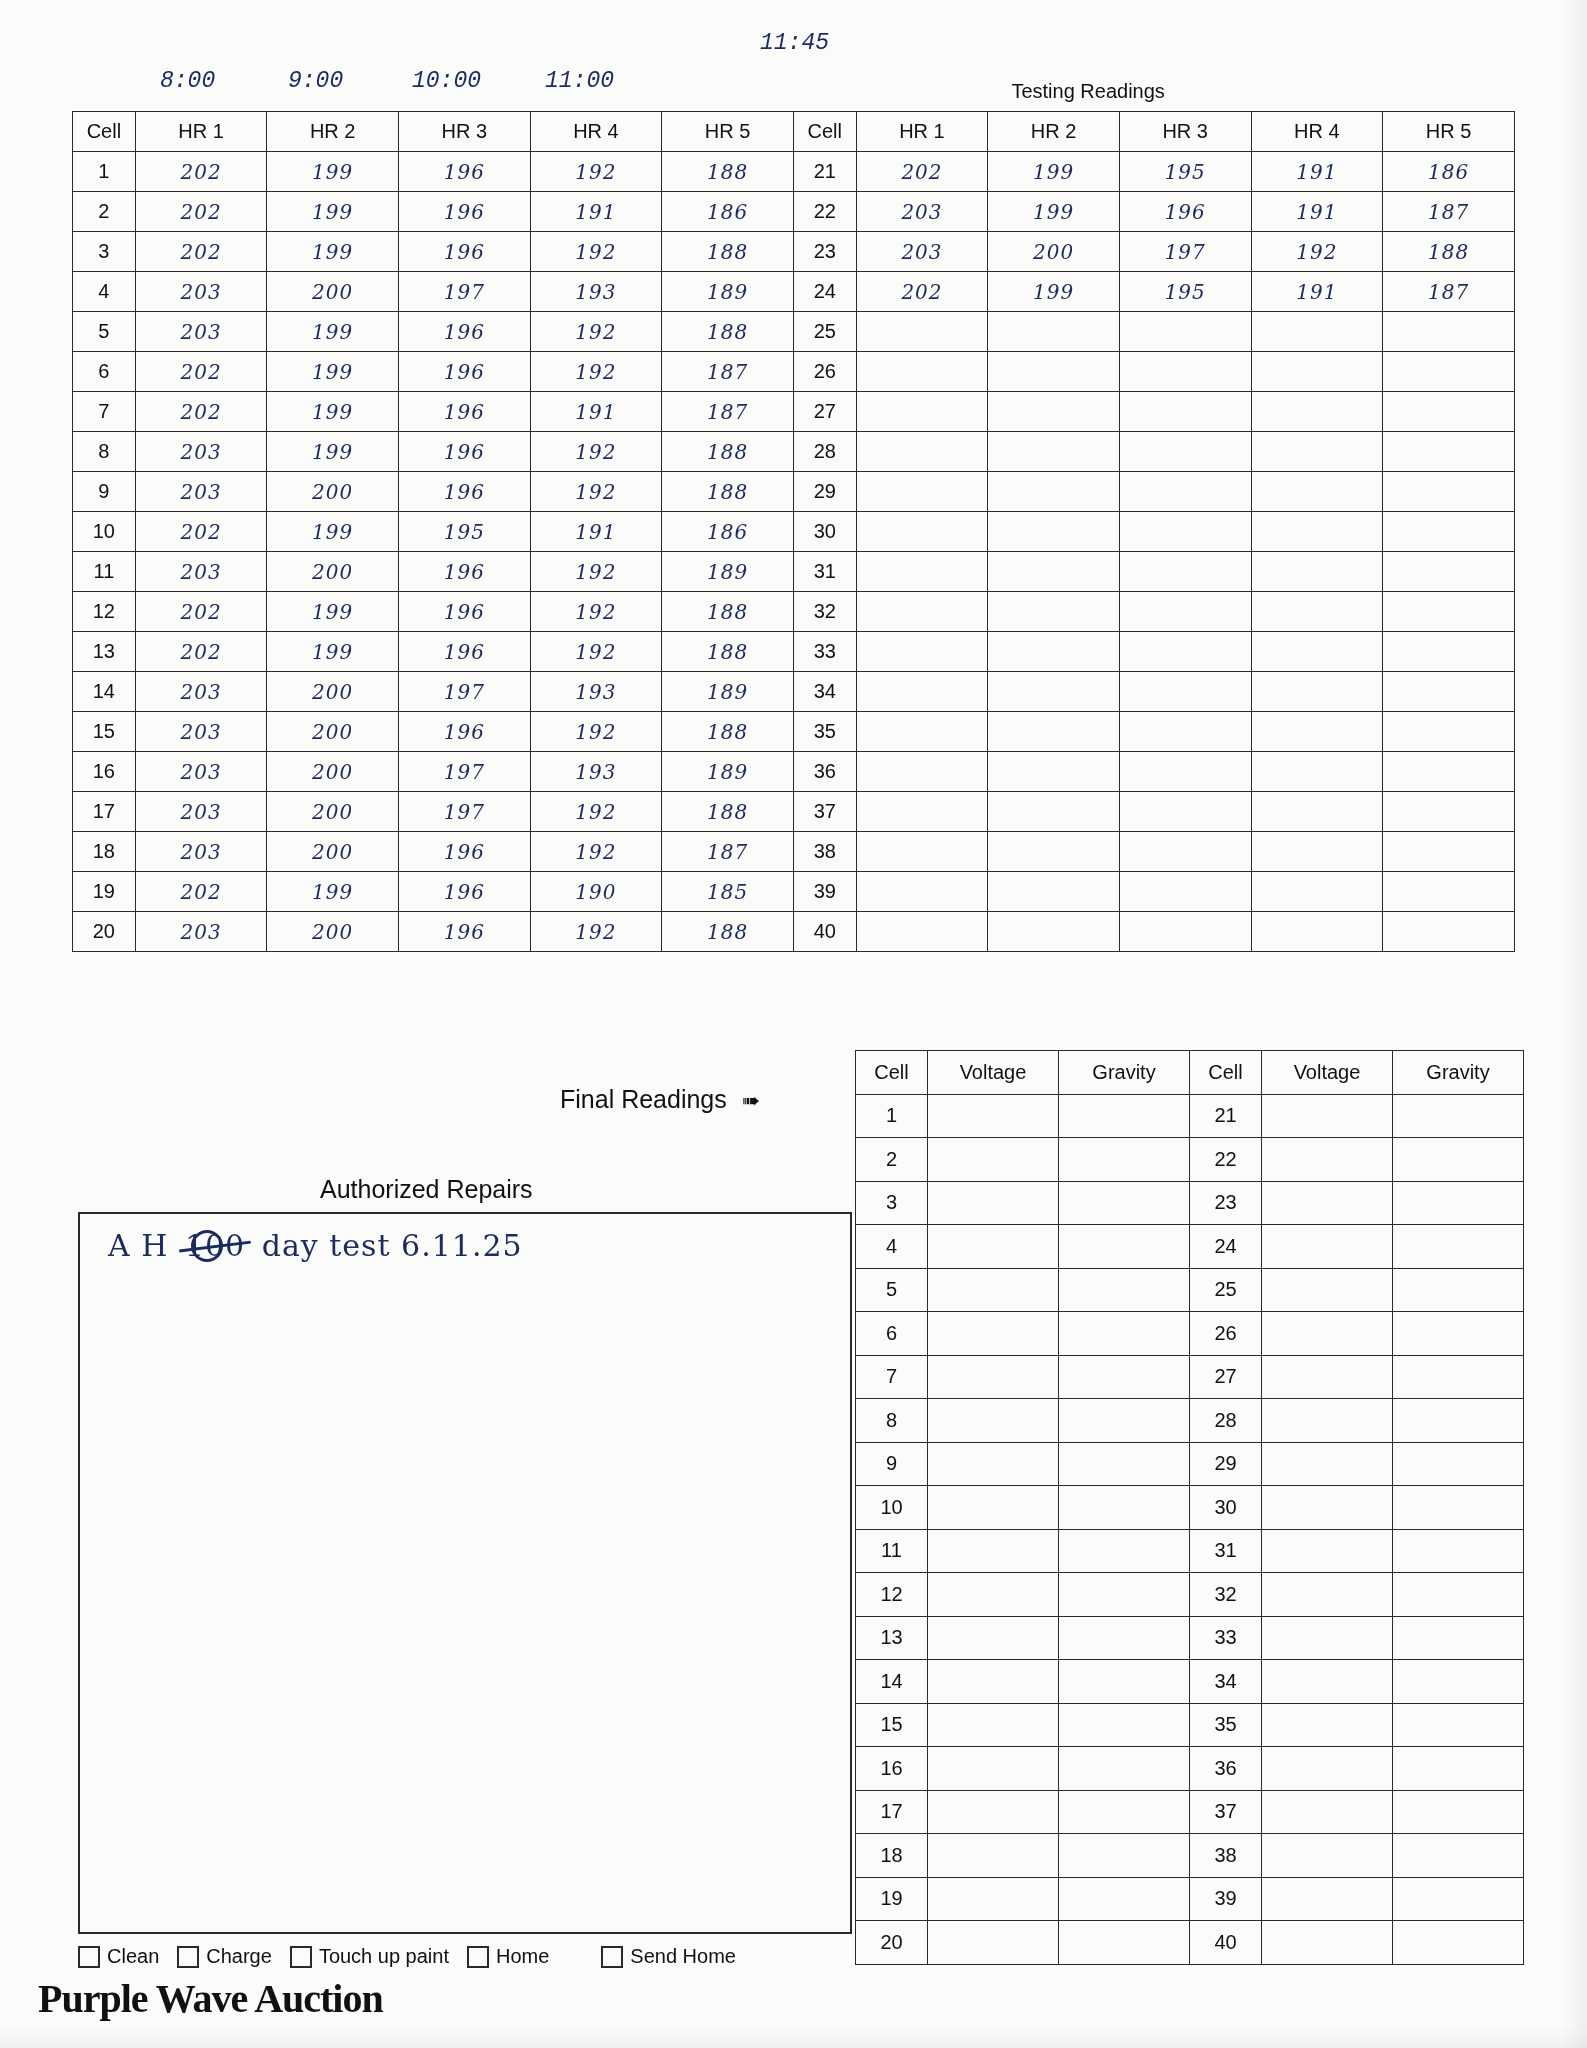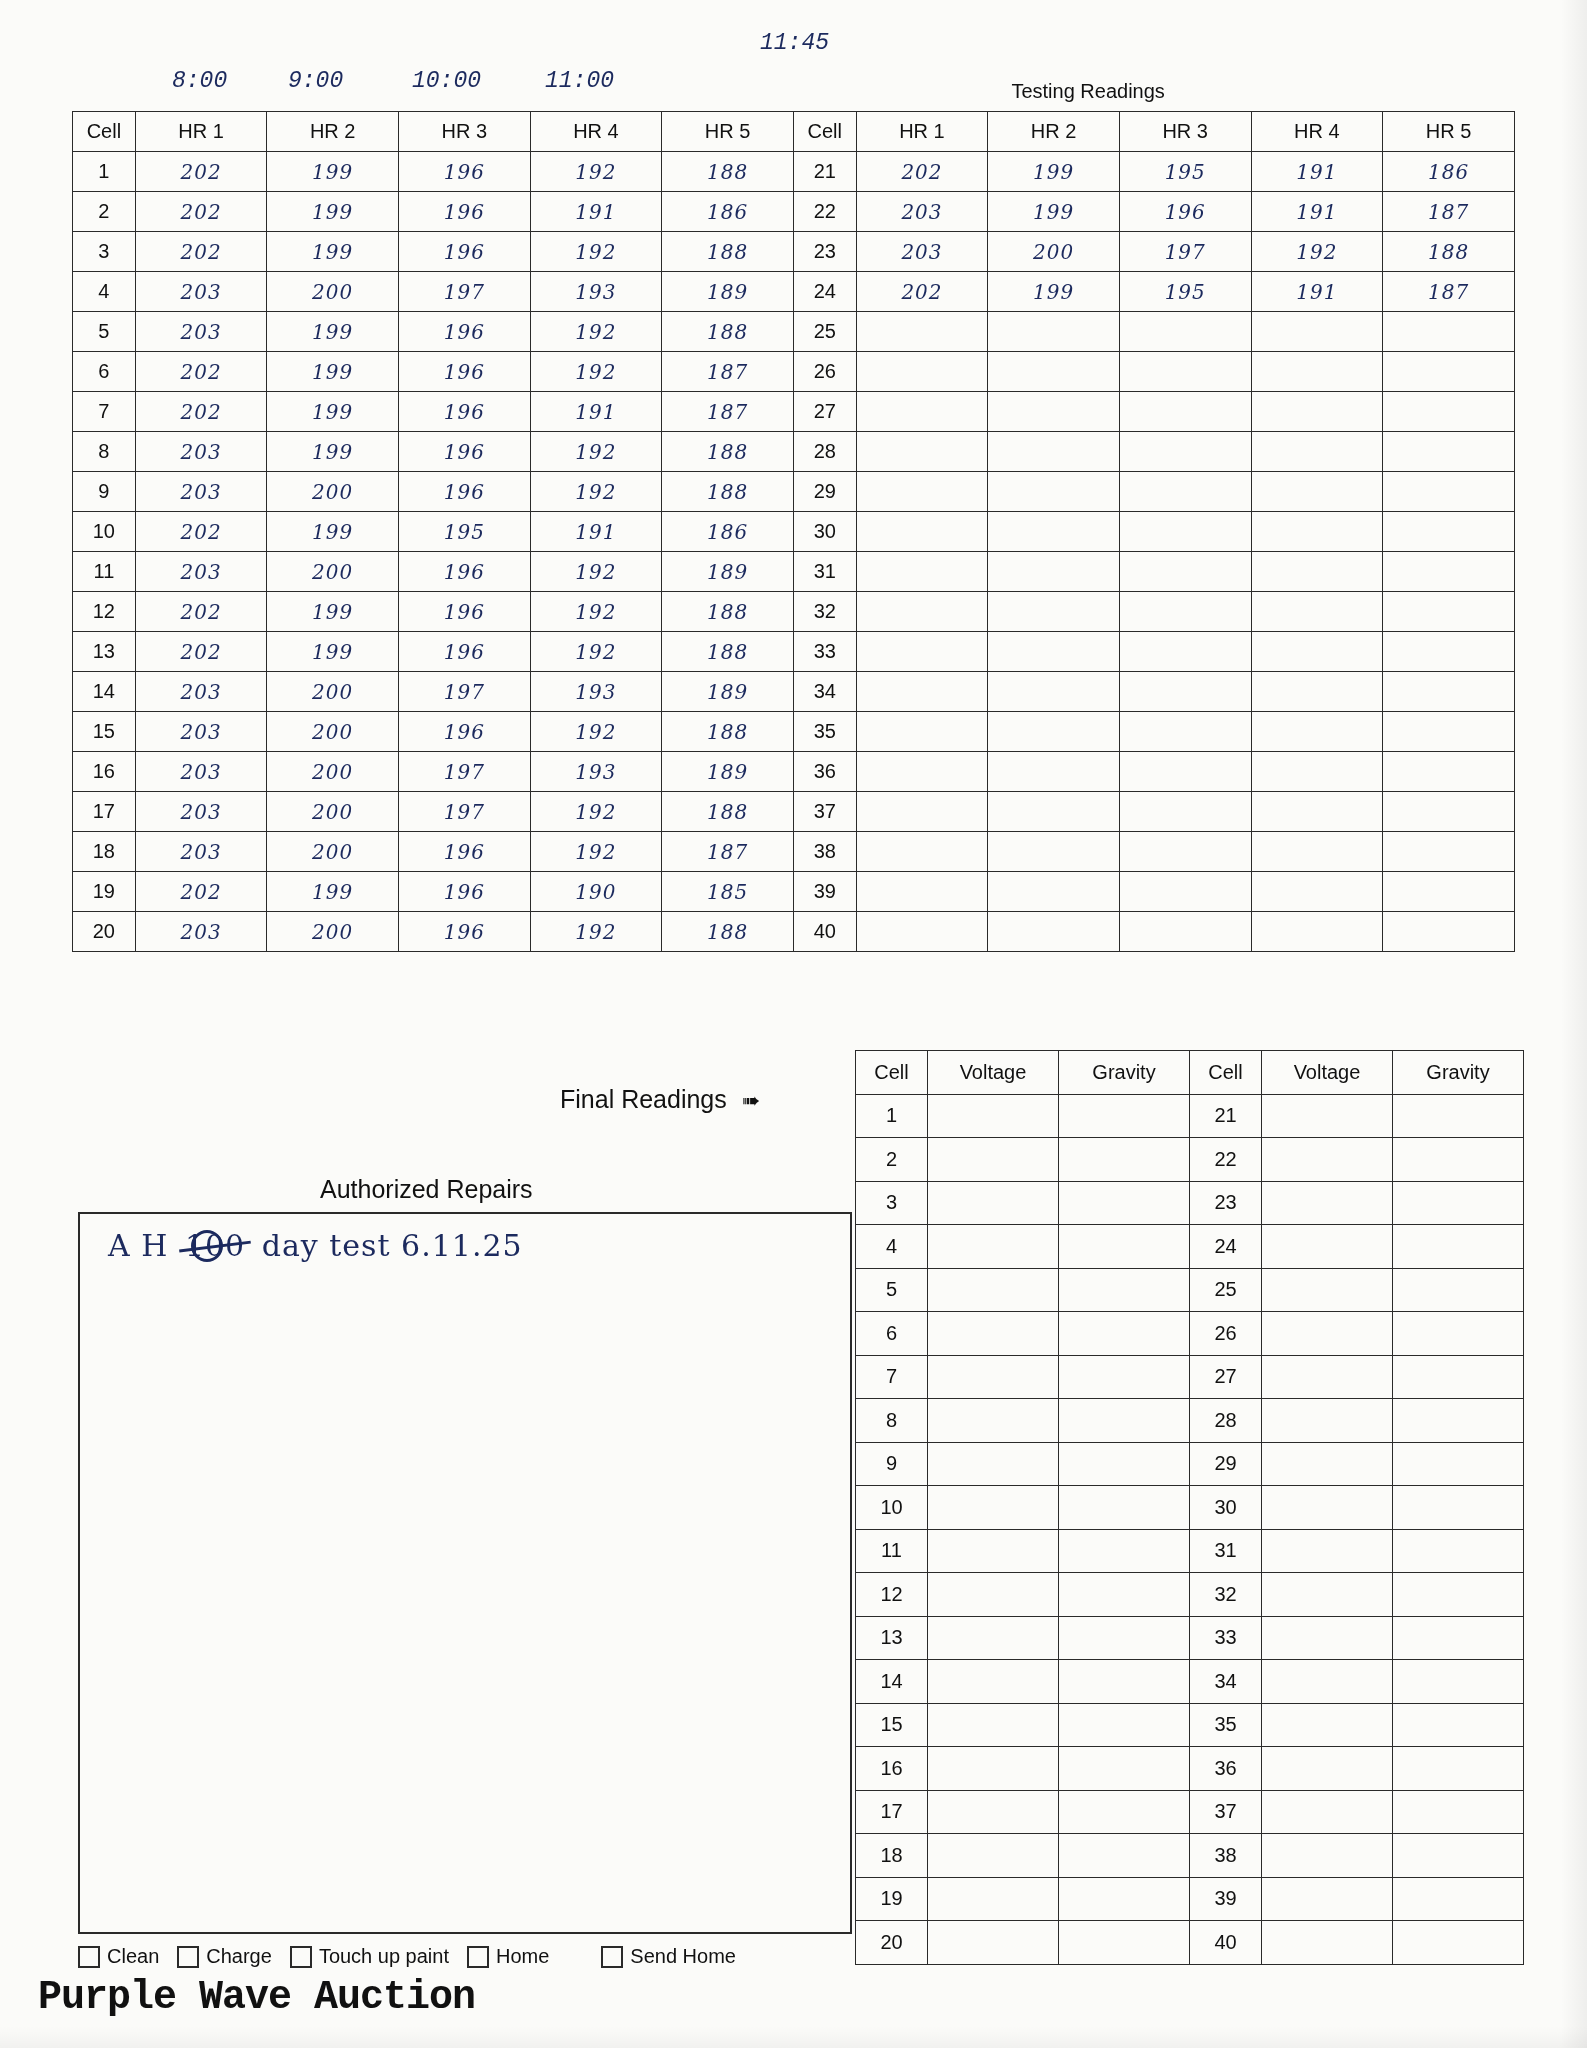--- a/index.html
+++ b/index.html
@@ -40,21 +40,21 @@
     width: 700px;
     height: 30px;
   }
   .time-row span {
     position: absolute;
     font-family: Liberation Mono, monospace;
     font-style: italic;
     color: #1c2a5e;
     font-size: 23px;
   }
-  .t1 { left: 52px; }
+  .t1 { left: 40px; }
   .t2 { left: 168px; }
   .t3 { left: 292px; }
   .t4 { left: 425px; }
   .t5 { left: 640px; top: -38px; }
 
   
   .testing-wrap {
     position: absolute;
     left: 72px;
     top: 72px;
@@ -213,21 +213,21 @@
     padding: 0;
   }
   .vg-cellnum { width: 72px; }
   .vg-val { width: 131px; }
 
   
   .brand {
     position: absolute;
     left: 38px;
     top: 1975px;
-    font-family: Liberation Mono, monospace;
+    font-family: Liberation Serif, serif;
     font-weight: bold;
     font-size: 40px;
     letter-spacing: -1px;
     color: #111;
   }
 </style>
 </head>
 <body>
 
 <div class="page">

